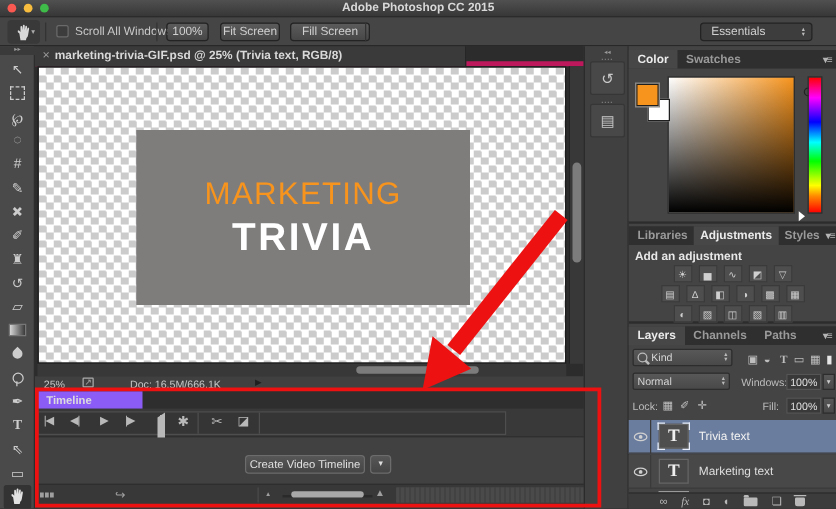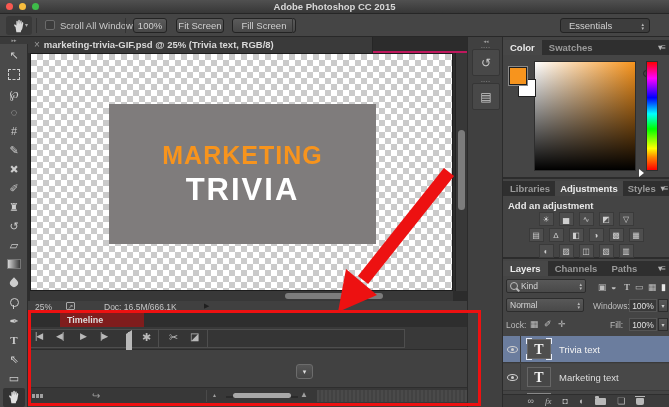--- a/index.html
+++ b/index.html
@@ -27,40 +27,40 @@
   .tool.sel{background:#333333;}
   .rot45{transform:rotate(45deg);display:inline-block;}
   .serifT{font-family:"Liberation Serif",serif;font-weight:bold;}
   .marquee-shape{width:10px;height:9px;border:1px dashed #cdcdcd;}
   .gradient-shape{width:12px;height:8px;background:linear-gradient(90deg,#d5d5d5,#3a3a3a);border:1px solid #777;}
   .drop-shape{width:8px;height:8px;background:#cdcdcd;border-radius:0 50% 50% 50%;transform:rotate(45deg);}
   .lollipop{width:7px;height:7px;border:1.5px solid #cdcdcd;border-radius:50%;position:relative;}
   .lollipop:after{content:'';position:absolute;left:2px;top:6px;width:1.5px;height:4px;background:#cdcdcd;}
   
   .docarea{left:28px;top:37px;width:439px;height:275px;background:#2c2c2c;}
-  .tabbar{left:0;top:0;width:439px;height:16px;background:#2c2c2c;border-bottom:2px solid #be185d;}
+  .tabbar{left:0;top:0;width:439px;height:16px;background:#2c2c2c;border-bottom:4px solid #be185d;}
   .doctab{left:0;top:0;width:345px;height:16px;background:#3a3a3a;border-right:1px solid #262626;
           font-size:9.5px;font-weight:bold;color:#d9d9d9;line-height:16px;white-space:nowrap;overflow:hidden;}
   .closex{color:#9a9a9a;font-weight:normal;padding:0 4px 0 6px;font-size:10px;}
   .canvas{left:2px;top:16px;width:423px;height:238px;border:1px solid #1c1c1c;
           background:conic-gradient(#cbcbcb 90deg,#ffffff 90deg 180deg,#cbcbcb 180deg 270deg,#ffffff 270deg);
           background-size:12px 12px;}
   .card{left:78px;top:50px;width:267px;height:140px;background:#7f7c7c;text-align:center;}
-  .card .l1{font-size:25px;font-weight:bold;letter-spacing:1px;margin-top:37px;}
+  .card .l1{font-size:25px;font-weight:normal;letter-spacing:1px;margin-top:37px;}
   .card .l2{font-size:31px;font-weight:bold;letter-spacing:2px;color:#ffffff;margin-top:2px;}
   .vscroll{left:427px;top:16px;width:12px;height:238px;background:#383838;border-left:1px solid #222;}
   .vthumb{left:2px;top:77px;width:7px;height:80px;background:#7c7c7c;border-radius:4px;}
   .hscroll{left:2px;top:254px;width:423px;height:10px;background:#383838;}
   .hthumb{left:255px;top:2px;width:98px;height:6px;background:#7c7c7c;border-radius:3px;}
   .statusbar{left:0;top:264px;width:439px;height:11px;background:#404040;font-size:8.5px;color:#c6c6c6;}
   .share-icon{left:38px;top:1px;width:9px;height:8px;border:1px solid #aaa;border-radius:1px;font-size:7px;line-height:7px;color:#aaa;text-align:center;}
   
   .timeline{left:28px;top:312px;width:455px;height:95px;background:#3e3e3e;}
   .tl-header{left:0;top:0;width:455px;height:15px;background:#2e2e2e;}
-  .tl-tab{left:2px;top:1px;width:84px;height:14px;background:#7f1d1d;color:#dddddd;font-size:9px;font-weight:bold;line-height:14px;padding-left:7px;margin-left:30px;}
+  .tl-tab{left:2px;top:1px;width:84px;height:14px;background:#8b5cf6;color:#dddddd;font-size:9px;font-weight:bold;line-height:14px;padding-left:7px;}
   .panelmenu{font-size:8px;color:#b5b5b5;letter-spacing:-1px;}
   .tl-controls{left:0;top:15px;width:455px;height:23px;background:#393939;border-bottom:1px solid #2c2c2c;}
   .tl-box{left:2px;top:2px;width:375px;height:19px;border:1px solid #4e4e4e;background:#353535;}
   .ticon{top:4px;font-size:9px;color:#b9b9b9;letter-spacing:-1px;}
   .speaker{width:0;height:0;border:4px solid transparent;border-right:6px solid #b9b9b9;position:relative;}
   .speaker:after{content:'';position:absolute;left:2px;top:-2px;width:2px;height:4px;background:#b9b9b9;}
   .tl-mid{left:0;top:38px;width:455px;height:37px;background:#414141;}
   .cvt-btn{left:168px;top:14px;width:96px;height:15px;background:linear-gradient(#565656,#454545);
            border:1px solid #6c6c6c;border-radius:3px;color:#e2e2e2;font-size:9px;text-align:center;line-height:13px;}
   .cvt-dd{left:268px;top:14px;width:17px;height:15px;background:linear-gradient(#565656,#454545);
@@ -267,20 +267,21 @@
       <span class="abs ticon" style="left:7px;">|◀</span>
       <span class="abs ticon" style="left:28px;">◀|</span>
       <span class="abs ticon" style="left:52px;">▶</span>
       <span class="abs ticon" style="left:72px;">|▶</span>
       <span class="abs speaker" style="left:94px;top:7px;"></span>
       <span class="abs ticon" style="left:114px;font-size:11px;">✱</span>
       <span class="abs ticon" style="left:141px;font-size:11px;">✂</span>
       <span class="abs ticon" style="left:162px;font-size:10px;">◪</span>
     </div>
     <div class="abs tl-mid">
+      <div class="abs cvt-btn">Create Video Timeline</div>
       <div class="abs cvt-dd">▾</div>
     </div>
     <div class="abs tl-bottom">
       <span class="abs frames-icon">
           <i></i>
           <i></i>
           <i></i>
         </span>
       <span class="abs" style="left:64px;top:2px;font-size:10px;color:#9f9f9f;">↪</span>
       <div class="abs vsep" style="left:178px;top:2px;height:12px;background:#4a4a4a;"></div>

